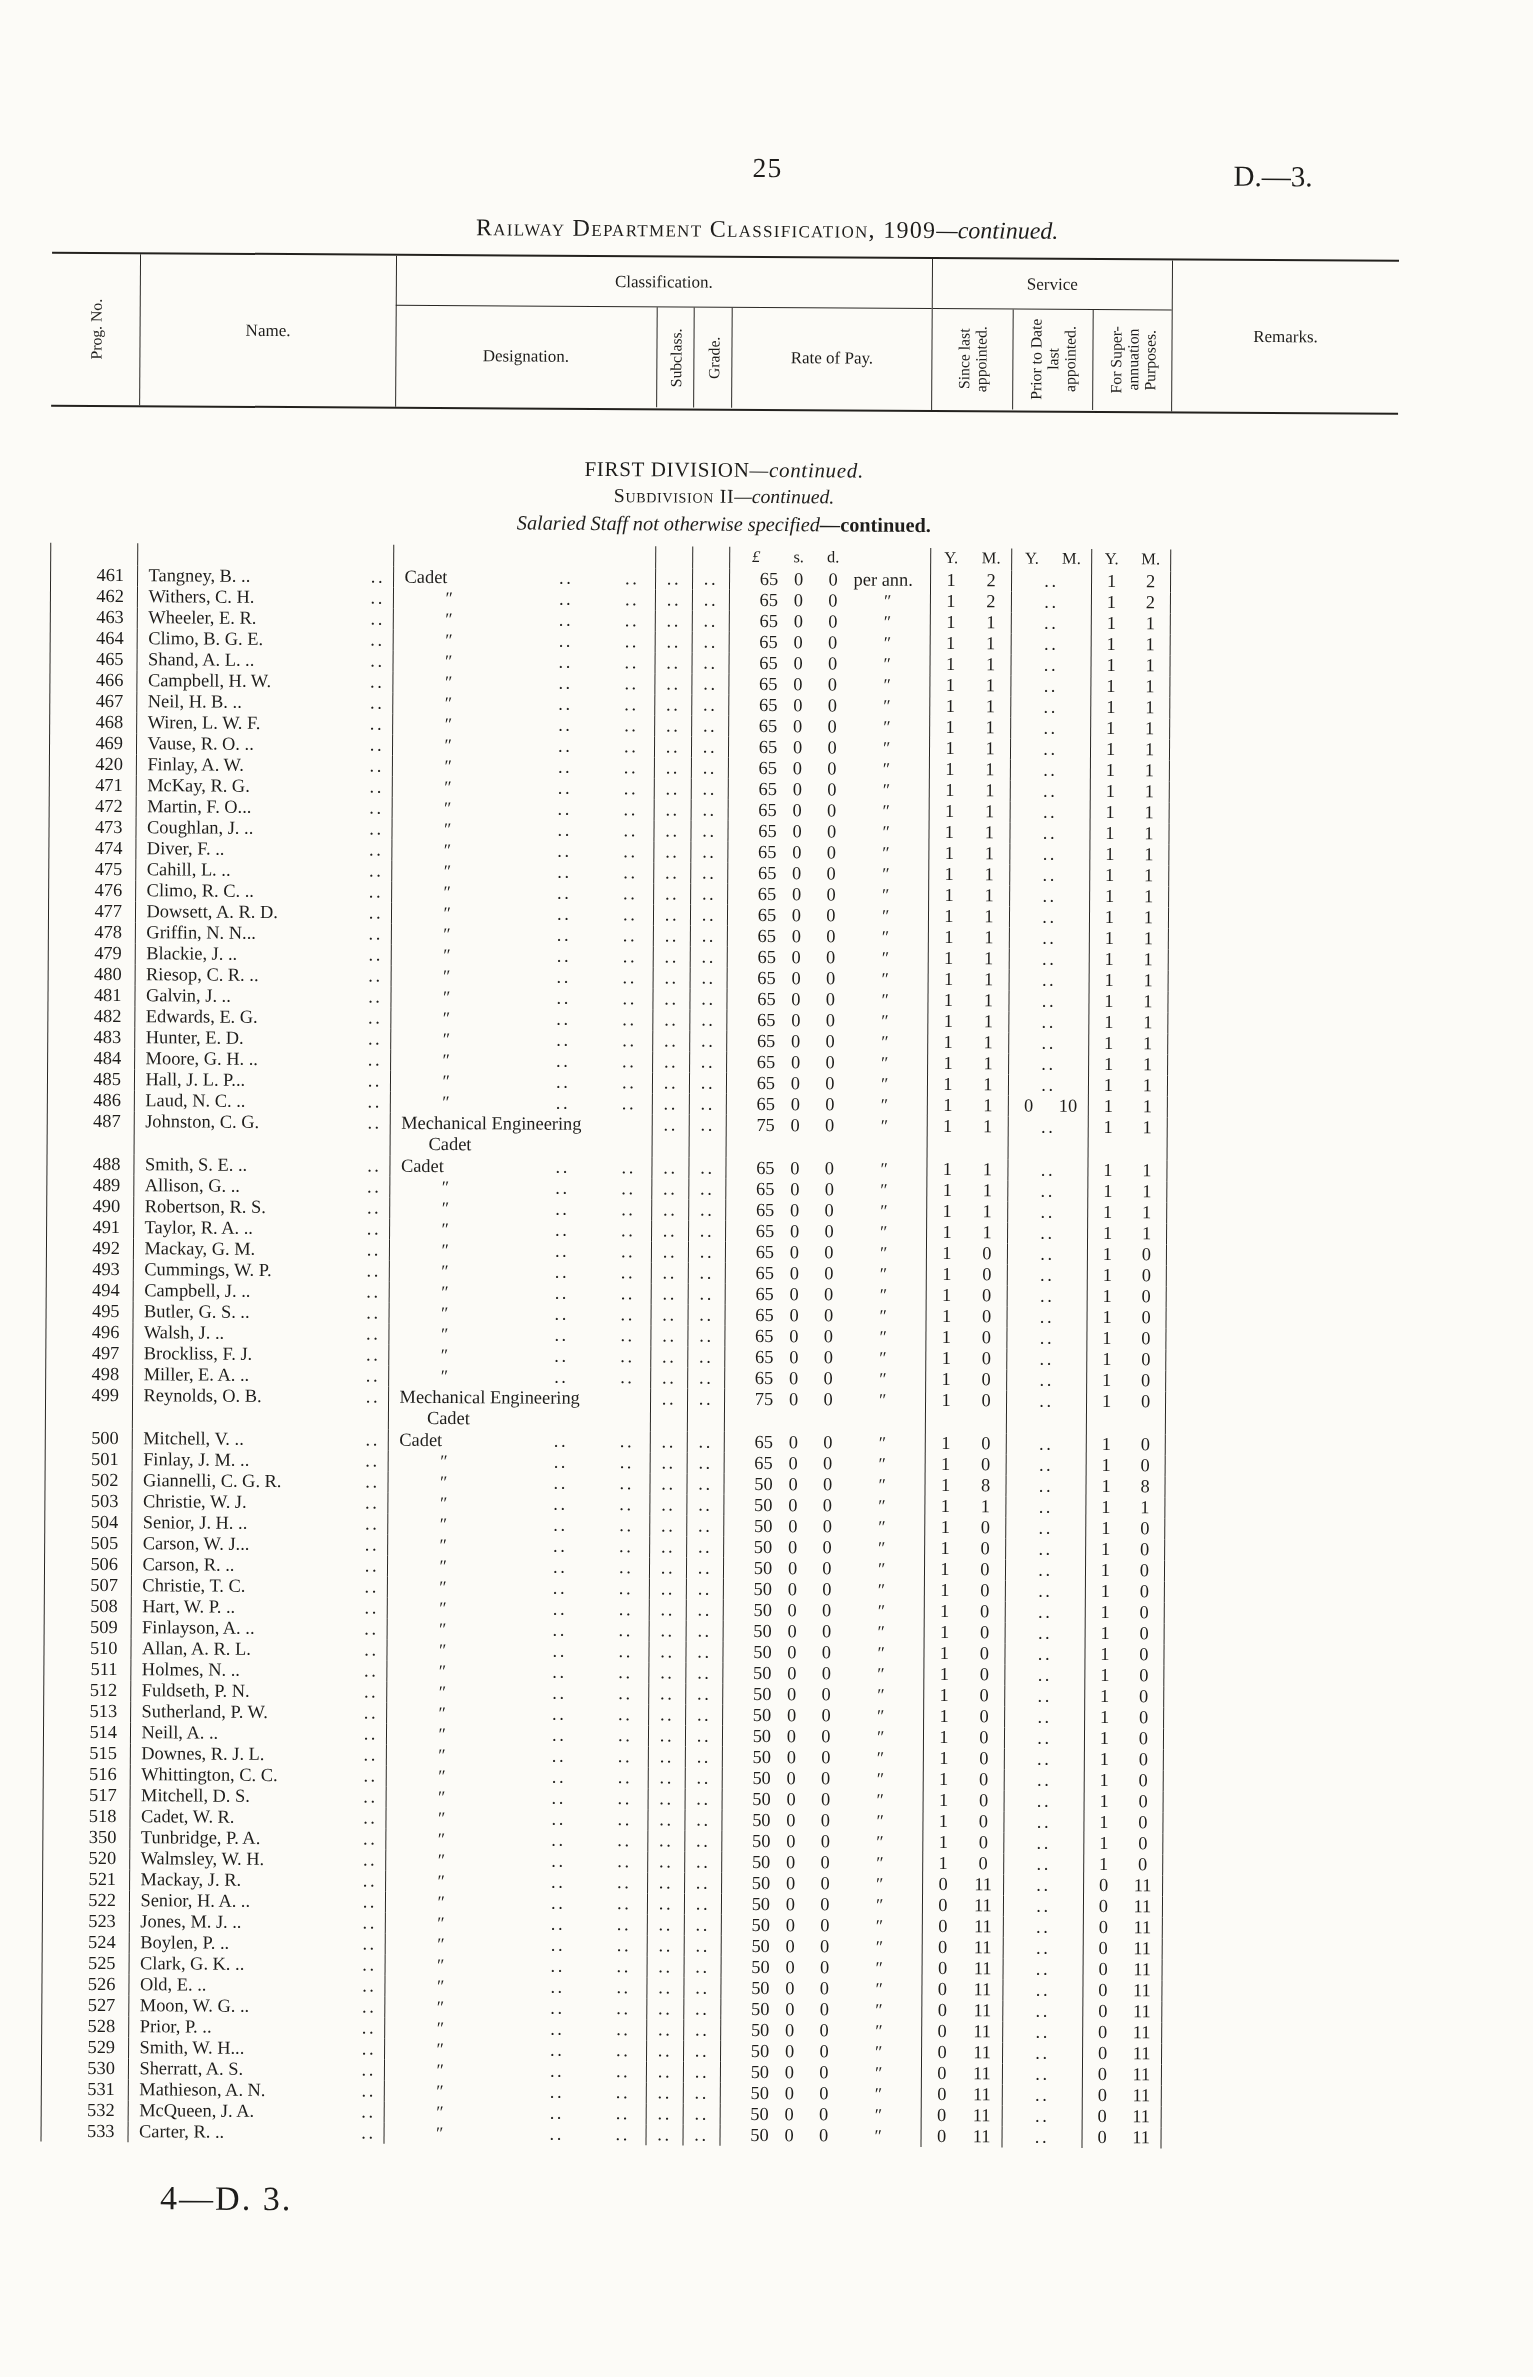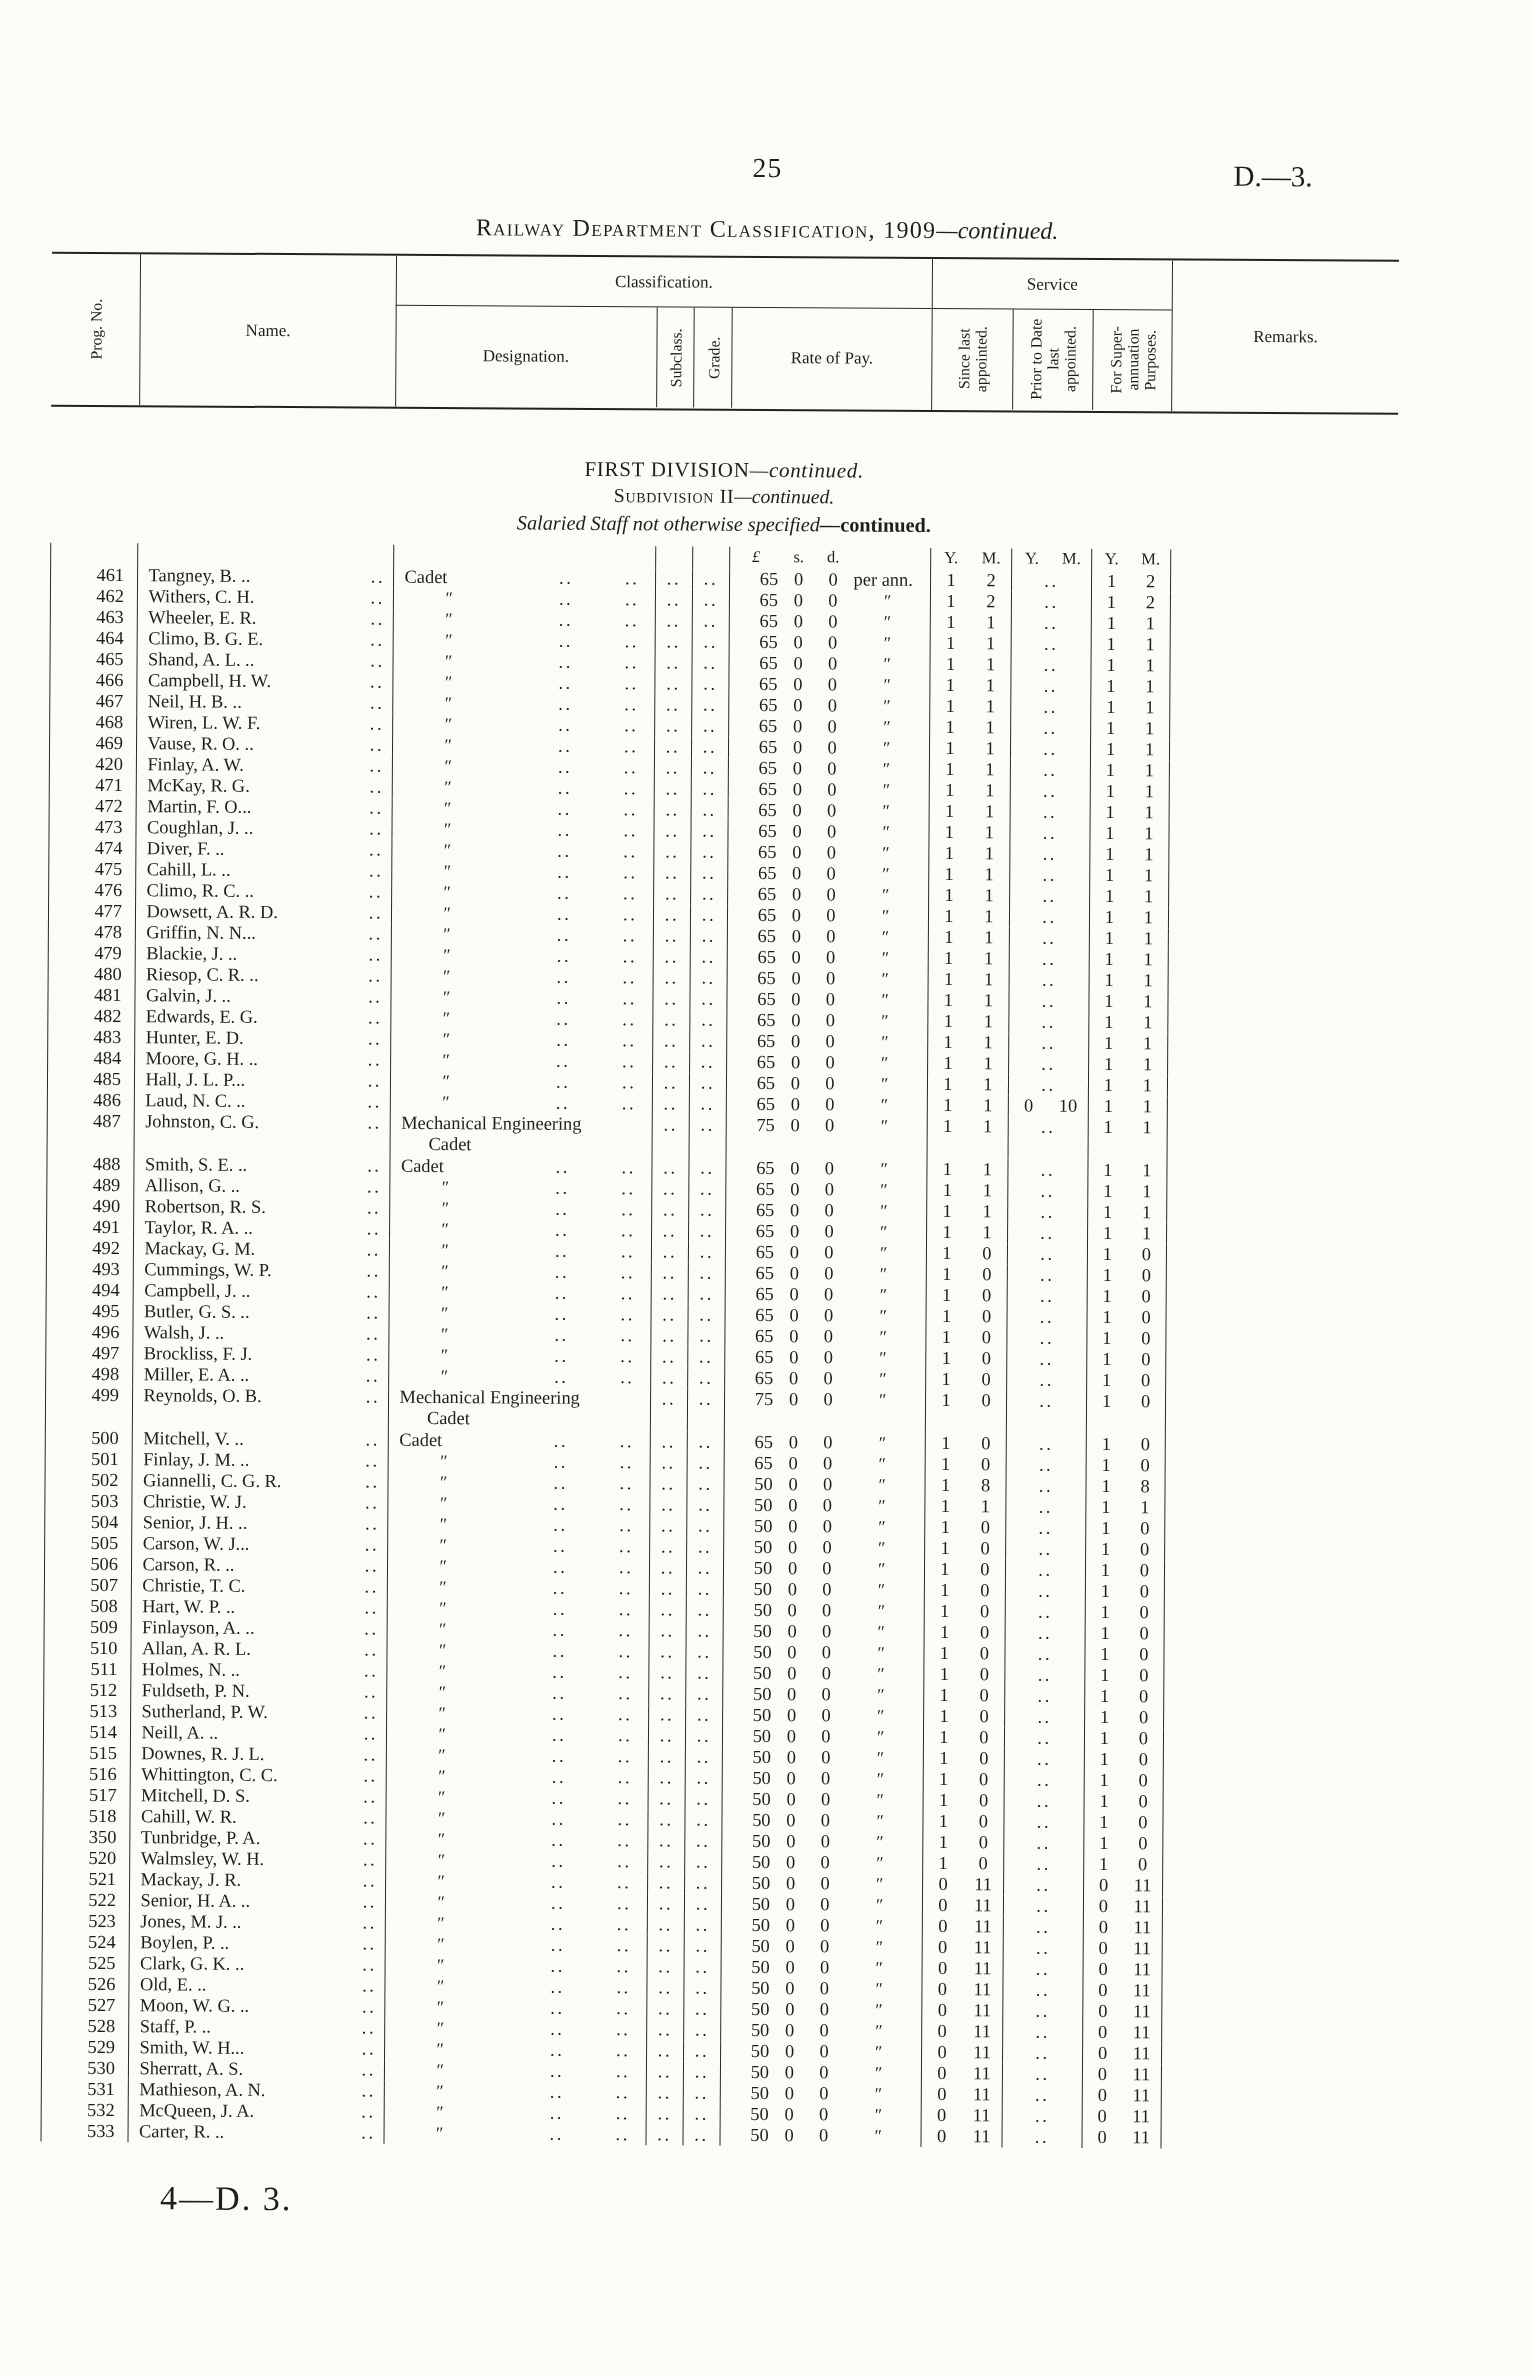--- a/index.html
+++ b/index.html
@@ -1831,21 +1831,21 @@
     <div class="cell c-ym rb">
       <span>1</span>
       <span>0</span>
     </div>
     <div class="cell c-remarks"></div>
   </div>
 
   <div class="row">
     <div class="cell c-prog rb"><span>518</span></div>
     <div class="cell c-name rb">
-      <span>Cahill, W. R.</span>
+      <span>Cadet, W. R.</span>
       <span class="leader dots">..</span>
     </div>
     <div class="cell c-desig rb"><span class="ditto">″</span><span class="ddots dots" style="left: 165px;">..</span><span class="ddots dots" style="left: 231px;">..</span></div>
     <div class="cell c-sub rb"><span class="dots">..</span></div>
     <div class="cell c-grade rb"><span class="dots">..</span></div>
     <div class="cell c-pay rb">
       <span class="p-l">50</span>
       <span class="p-s">0</span>
       <span class="p-d">0</span>
       <span class="p-u du">″</span>
@@ -2121,21 +2121,21 @@
     <div class="cell c-ym rb">
       <span>0</span>
       <span>11</span>
     </div>
     <div class="cell c-remarks"></div>
   </div>
 
   <div class="row">
     <div class="cell c-prog rb"><span>528</span></div>
     <div class="cell c-name rb">
-      <span>Staff, P. ..</span>
+      <span>Prior, P. ..</span>
       <span class="leader dots">..</span>
     </div>
     <div class="cell c-desig rb"><span class="ditto">″</span><span class="ddots dots" style="left: 165px;">..</span><span class="ddots dots" style="left: 231px;">..</span></div>
     <div class="cell c-sub rb"><span class="dots">..</span></div>
     <div class="cell c-grade rb"><span class="dots">..</span></div>
     <div class="cell c-pay rb">
       <span class="p-l">50</span>
       <span class="p-s">0</span>
       <span class="p-d">0</span>
       <span class="p-u du">″</span>

